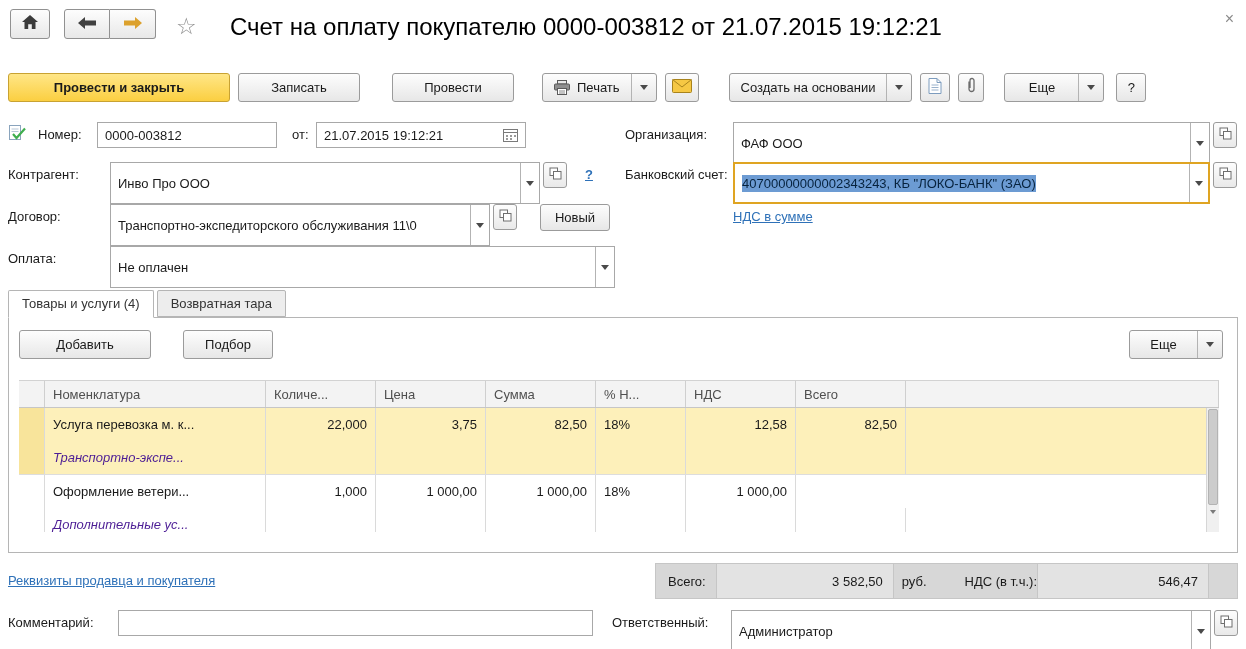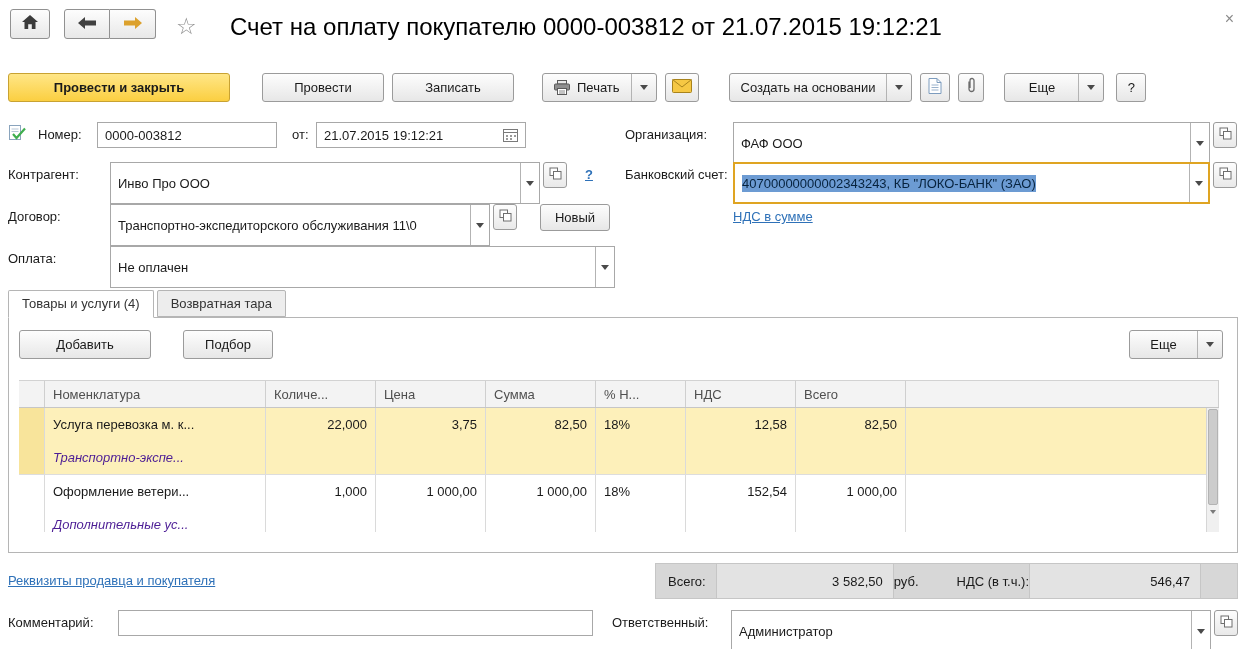--- a/index.html
+++ b/index.html
@@ -71,21 +71,21 @@
 .sdown{position:absolute;bottom:3px;left:3px;cursor:pointer}
 .scaret{width:0;height:0;border-left:3px solid transparent;border-right:3px solid transparent;border-top:4px solid #7a7a7a}
 
 .biglink{position:absolute;left:8px;top:563px;line-height:36px}
 .totals{position:absolute;left:655px;right:8px;top:563px;height:36px;background:#d7d7d7;border:1px solid #c6c6c6;display:flex;align-items:center}
 .tlabel{margin-left:12px;white-space:nowrap}
 .tlabel2{margin-left:38px;white-space:nowrap}
 .tval{height:100%;display:flex;align-items:center;justify-content:flex-end;background:#e3e3e3;border-left:1px solid #c6c6c6;border-right:1px solid #c6c6c6;padding:0 10px}
 .tv1{width:178px;margin-left:10px}
 .tv2{width:172px;}
-.tcur{margin-left:0}
+.tcur{margin-left:8px}
 </style>
 </head>
 <body>
 
 <div class="titlebar">
   <button class="tb-btn" style="left:10px;width:40px">
     <span><svg width="16" height="15" viewBox="0 0 16 15">
           <path d="M8 0 L16 7 L13.5 7 L13.5 14 L9.8 14 L9.8 9.2 L6.2 9.2 L6.2 14 L2.5 14 L2.5 7 L0 7 Z" fill="#3b3b3b"></path>
         </svg></span>
   </button>
@@ -101,22 +101,22 @@
           </svg></span>
     </button>
   </div>
   <span class="star">☆</span>
   <div class="wtitle">Счет на оплату покупателю 0000-003812 от 21.07.2015 19:12:21</div>
   <span class="close-x">×</span>
 </div>
 
 <div class="toolbar">
   <button class="btn yellow">Провести и закрыть</button>
+  <button class="btn" style="margin-left:8px;width:122px">Записать</button>
   <button class="btn" style="margin-left:32px;width:122px">Провести</button>
-  <button class="btn" style="margin-left:8px;width:122px">Записать</button>
   <div class="split" style="margin-left:28px">
     <span class="lbl">
       <span class="icon-gap">
           <svg width="16" height="15" viewBox="0 0 16 15">
             <rect x="3.5" y="0.5" width="9" height="3.5" fill="#e8e8e8" stroke="#5a5a5a"></rect>
             <rect x="0.5" y="4" width="15" height="6" rx="1" fill="#8f8f8f" stroke="#5a5a5a"></rect>
             <rect x="3.5" y="8.5" width="9" height="6" fill="#fff" stroke="#5a5a5a"></rect>
             <line x1="5" y1="11" x2="11" y2="11" stroke="#888"></line>
             <line x1="5" y1="13" x2="11" y2="13" stroke="#888"></line>
           </svg>
@@ -325,21 +325,20 @@
     </div>
 
     <div class="tgroup">
       <div class="trow">
         <div class="c c0"></div>
         <div class="c c1">Оформление ветери...</div>
         <div class="c c2 num">1,000</div>
         <div class="c c3 num">1 000,00</div>
         <div class="c c4 num">1 000,00</div>
         <div class="c c5">18%</div>
-        <div class="c c6 num">152,54</div>
         <div class="c c7 num">1 000,00</div>
         <div class="c cf"></div>
       </div>
       <div class="trow">
         <div class="c c0"></div>
         <div class="c c1 detail">Дополнительные ус...</div>
         <div class="c c2"></div>
         <div class="c c3"></div>
         <div class="c c4"></div>
         <div class="c c5"></div>

